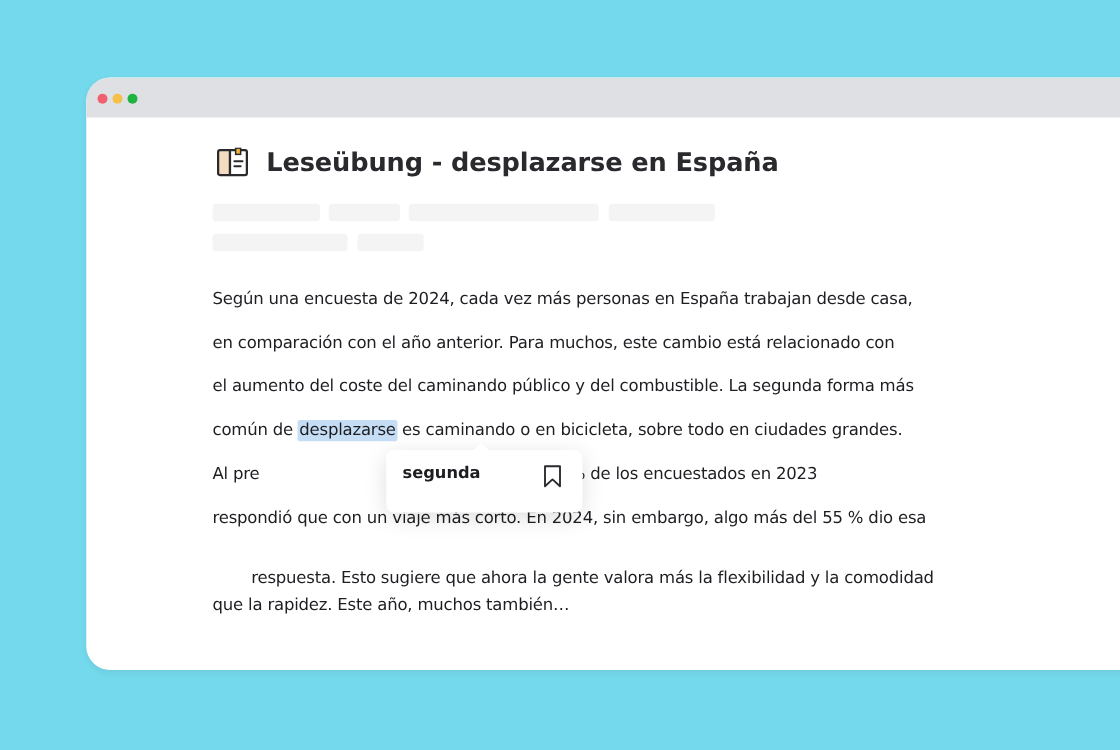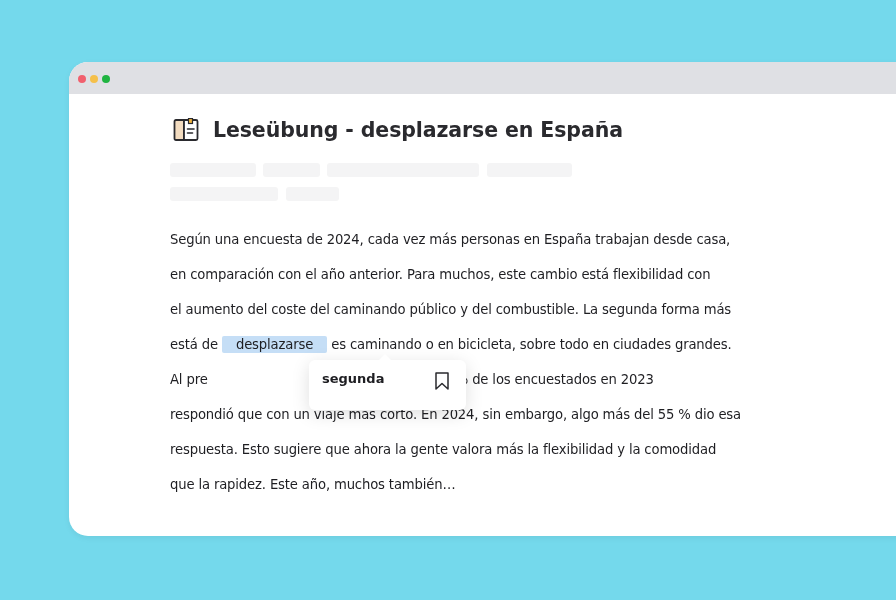--- a/index.html
+++ b/index.html
@@ -88,21 +88,21 @@
       white-space: nowrap;
       font-family: "DejaVu Sans", sans-serif;
       font-size: 13.2px;
       color: #1e1e22;
       letter-spacing: -0.15px;
       line-height: 20px;
     }
     .highlight {
       background: #c5def6;
       border-radius: 2px;
-      padding: 1px 14px;
+      padding: 1px 1px;
     }
     .popup {
       position: absolute;
       left: 139px;
       top: 298px;
       width: 157px;
       height: 50px;
       background: #ffffff;
       border-radius: 6px;
       box-shadow: 0 4px 18px rgba(0,0,0,0.13);
@@ -163,31 +163,31 @@
 
     <div class="skeleton" style="left:0; top:101px; width:86px;"></div>
     <div class="skeleton" style="left:93px; top:101px; width:57px;"></div>
     <div class="skeleton" style="left:157px; top:101px; width:152px;"></div>
     <div class="skeleton" style="left:317px; top:101px; width:85px;"></div>
     <div class="skeleton" style="left:0; top:125px; width:108px;"></div>
     <div class="skeleton" style="left:116px; top:125px; width:53px;"></div>
 
     <div class="paragraph">
       <div class="line" style="top:8px;text-align:right;">Según una encuesta de 2024, cada vez más personas en España trabajan desde casa,</div>
-      <div class="line" style="top:43px;">en comparación con el año anterior. Para muchos, este cambio está flexibilidad con</div>
+      <div class="line" style="top:43px;">en comparación con el año anterior. Para muchos, este cambio está relacionado con</div>
       <div class="line" style="top:78px;">el aumento del coste del caminando público y del combustible. La segunda forma más</div>
       <div class="line" style="top:113px;">
-        <span>está de </span><span class="highlight">desplazarse</span><span> es caminando o en bicicleta, sobre todo en ciudades grandes.</span>
+        <span>común de </span><span class="highlight">desplazarse</span><span> es caminando o en bicicleta, sobre todo en ciudades grandes.</span>
       </div>
       <div class="line" style="top:148px; width:590px;">
         <span class="hidden-seg" style="left:0;">Al pre</span>
         <span class="hidden-seg" style="left:144px;">a su trayecto?", el 70 % de los encuestados en 2023</span>
       </div>
       <div class="line" style="top:183px;">respondió que con un viaje más corto. En 2024, sin embargo, algo más del 55 % dio esa</div>
-      <div class="line" style="top:218px;">respuesta. Esto sugiere que ahora la gente valora más la flexibilidad y la comodidad</div>
+      <div class="line" style="top:231px;margin-left:31px;">respuesta. Esto sugiere que ahora la gente valora más la flexibilidad y la comodidad</div>
       <div class="line" style="top:253px;">que la rapidez. Este año, muchos también…</div>
     </div>
 
     <div class="popup">
       <div class="popup-arrow"></div>
       <span class="popup-word">segunda</span>
       <svg class="bookmark-icon" viewBox="0 0 18 20">
         <path d="M3 2 L15 2 L15 18 L9 12.5 L3 18 Z" fill="none" stroke="#2a2a2e" stroke-width="1.5" stroke-linejoin="round"></path>
       </svg>
     </div>

